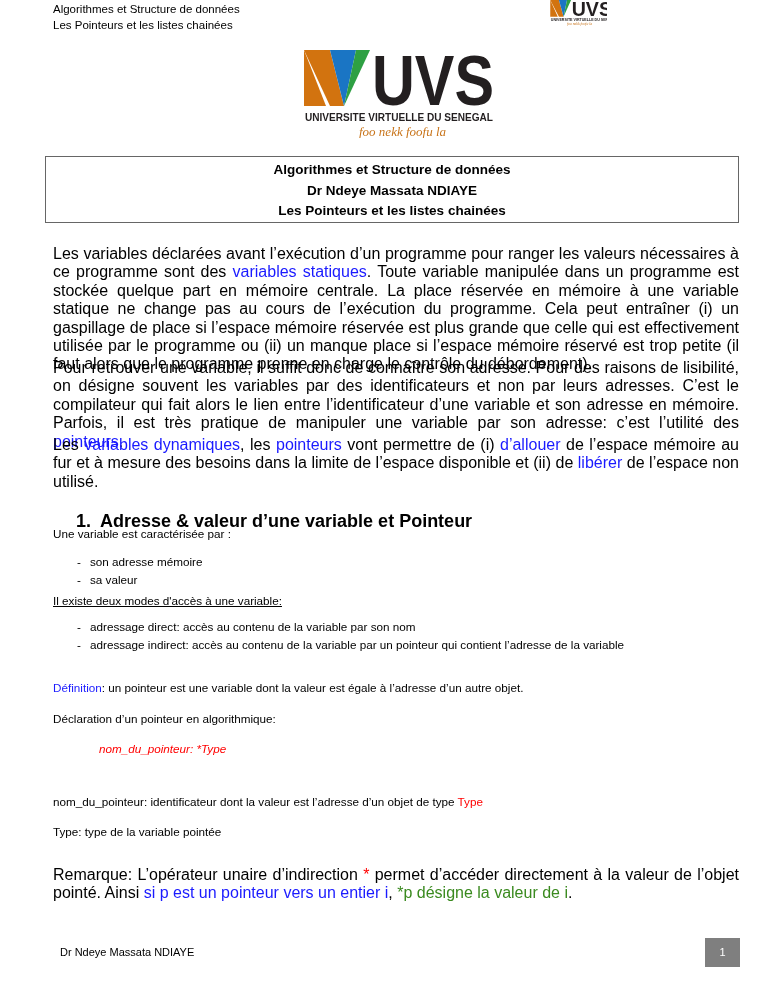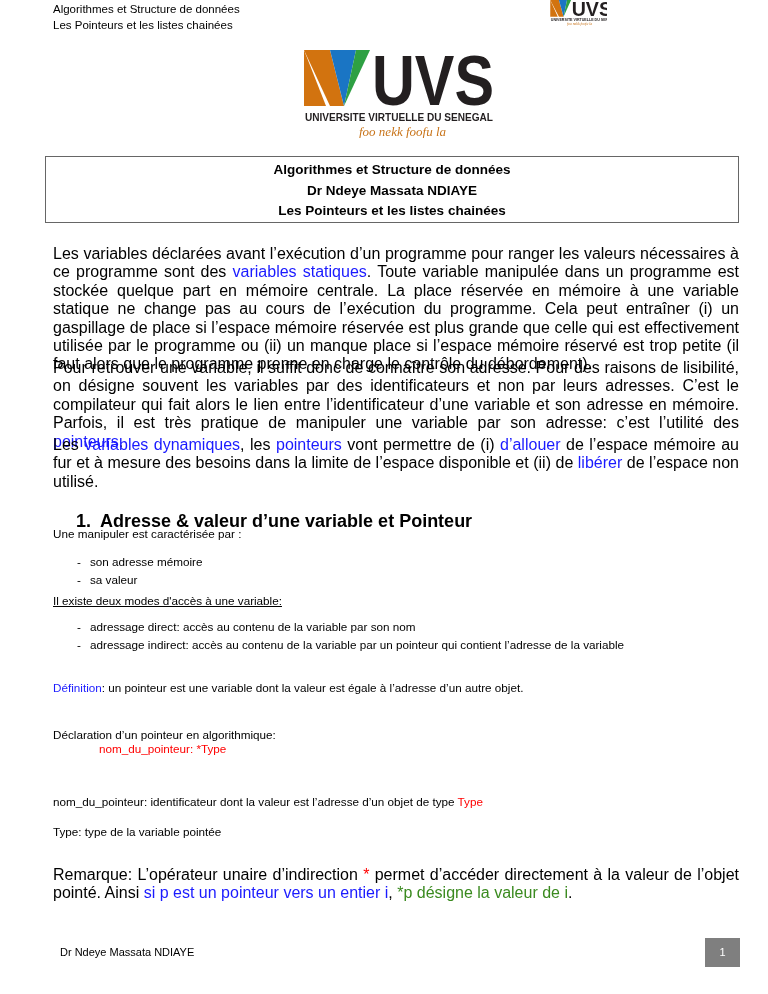--- a/index.html
+++ b/index.html
@@ -19,21 +19,21 @@
   .body { position: absolute; left: 53px; width: 686px; font-size: 16px; line-height: 18.4px; }
   .just { text-align: justify; text-align-last: left; }
   .blue { color: #1a1aff; }
   .red { color: #ff0000; }
   .green { color: #3a8a1f; }
   .section { position: absolute; left: 76px; font-weight: bold; font-size: 18px; }
   .section .num { display: inline-block; width: 24px; }
   .dash { position: absolute; left: 77px; font-size: 11.7px; line-height: 18.4px; }
   .dash .d { display: inline-block; width: 13px; }
   .line { position: absolute; left: 53px; font-size: 11.7px; white-space: nowrap; }
-  .code { position: absolute; left: 99px; font-size: 11.7px; color: #ff0000; }
+  .code { position: absolute; left: 99px; font-size: 11.7px; color: #ff0000; font-style: italic; }
   .footer-name { position: absolute; left: 60px; top: 946px; font-size: 11px; }
   .page-num {
     position: absolute; left: 705px; top: 938px; width: 35px; height: 29px;
     background: #7f7f7f; color: #fff; font-size: 11px; text-align: center; line-height: 29px;
   }
 </style>
 </head>
 <body>
 
 <div class="hdr">
@@ -70,33 +70,33 @@
 <div class="body just" style="top:245px;"><span>Les variables déclarées avant l’exécution d’un programme pour ranger les valeurs nécessaires à ce programme sont des </span><span class="blue">variables statiques</span><span>. Toute variable manipulée dans un programme est stockée quelque part en mémoire centrale. La place réservée en mémoire à une variable statique ne change pas au cours de l’exécution du programme. Cela peut entraîner (i) un gaspillage de place si l’espace mémoire réservée est plus grande que celle qui est effectivement utilisée par le programme ou (ii) un manque place si l’espace mémoire réservé est trop petite (il faut alors que le programme prenne en charge le contrôle du débordement).</span></div>
 
 <div class="body just" style="top:359px;"><span>Pour retrouver une variable, il suffit donc de connaître son adresse. Pour des raisons de lisibilité, on désigne souvent les variables par des identificateurs et non par leurs adresses. C’est le compilateur qui fait alors le lien entre l’identificateur d’une variable et son adresse en mémoire. Parfois, il est très pratique de manipuler une variable par son adresse: c’est l’utilité des </span><span class="blue">pointeurs</span><span>.</span></div>
 
 <div class="body just" style="top:436px;"><span>Les </span><span class="blue">variables dynamiques</span><span>, les </span><span class="blue">pointeurs</span><span> vont permettre de (i) </span><span class="blue">d’allouer</span><span> de l’espace mémoire au fur et à mesure des besoins dans la limite de l’espace disponible et (ii) de </span><span class="blue">libérer</span><span> de l’espace non utilisé.</span></div>
 
 <div class="section" style="top:511px;">
   <span class="num">1.</span><span>Adresse &amp; valeur d’une variable et Pointeur</span>
 </div>
 
-<div class="line" style="top:527px;">Une manipuler est caractérisée par :</div>
+<div class="line" style="top:527px;">Une variable est caractérisée par :</div>
 
 <div class="dash" style="top:553px;"><span class="d">-</span><span>son adresse mémoire</span></div>
 <div class="dash" style="top:571px;"><span class="d">-</span><span>sa valeur</span></div>
 
 <div class="line" style="top:594px;text-decoration:underline;">Il existe deux modes d'accès à une variable:</div>
 
 <div class="dash" style="top:618px;"><span class="d">-</span><span>adressage direct: accès au contenu de la variable par son nom</span></div>
 <div class="dash" style="top:636px;"><span class="d">-</span><span>adressage indirect: accès au contenu de la variable par un pointeur qui contient l’adresse de la variable</span></div>
 
 <div class="line" style="top:681px;"><span class="blue">Définition</span><span>: un pointeur est une variable dont la valeur est égale à l’adresse d’un autre objet.</span></div>
 
-<div class="line" style="top:712px;margin-top:16px;">Déclaration d’un pointeur en algorithmique:</div>
+<div class="line" style="top:712px;">Déclaration d’un pointeur en algorithmique:</div>
 
 <div class="code" style="top:742px;">nom_du_pointeur: *Type</div>
 
 <div class="line" style="top:795px;"><span>nom_du_pointeur: identificateur dont la valeur est l’adresse d’un objet de type </span><span class="red">Type</span></div>
 
 <div class="line" style="top:825px;">Type: type de la variable pointée</div>
 
 <div class="body just" style="top:866px;"><span>Remarque: L’opérateur unaire d’indirection </span><span class="red">*</span><span> permet d’accéder directement à la valeur de l’objet pointé. Ainsi </span><span class="blue">si p est un pointeur vers un entier i</span><span>, </span><span class="green">*p désigne la valeur de i</span><span>.</span></div>
 
 <div class="footer-name">Dr Ndeye Massata NDIAYE</div>

